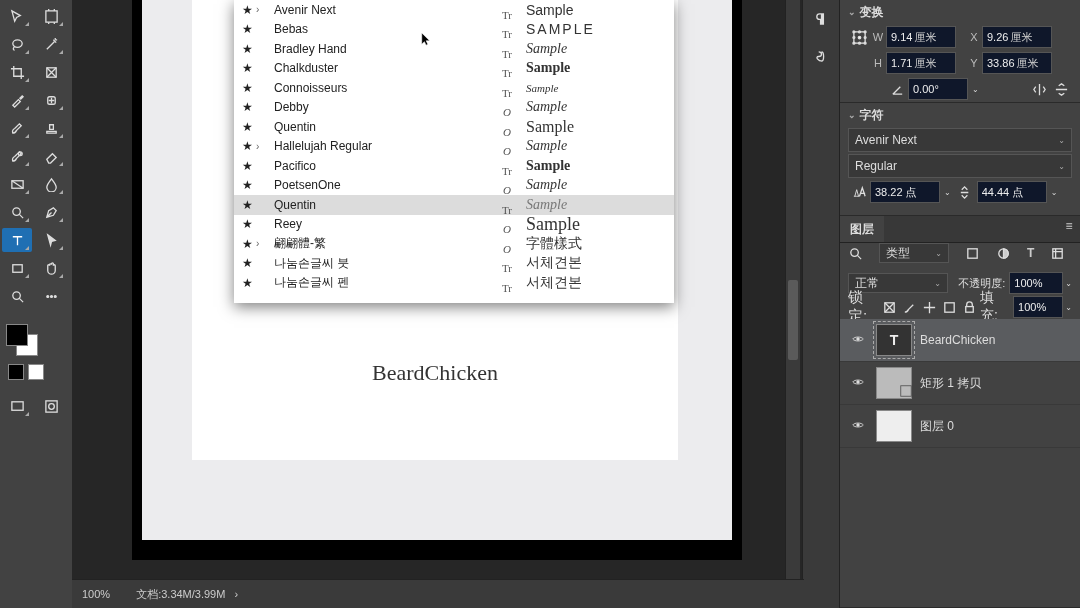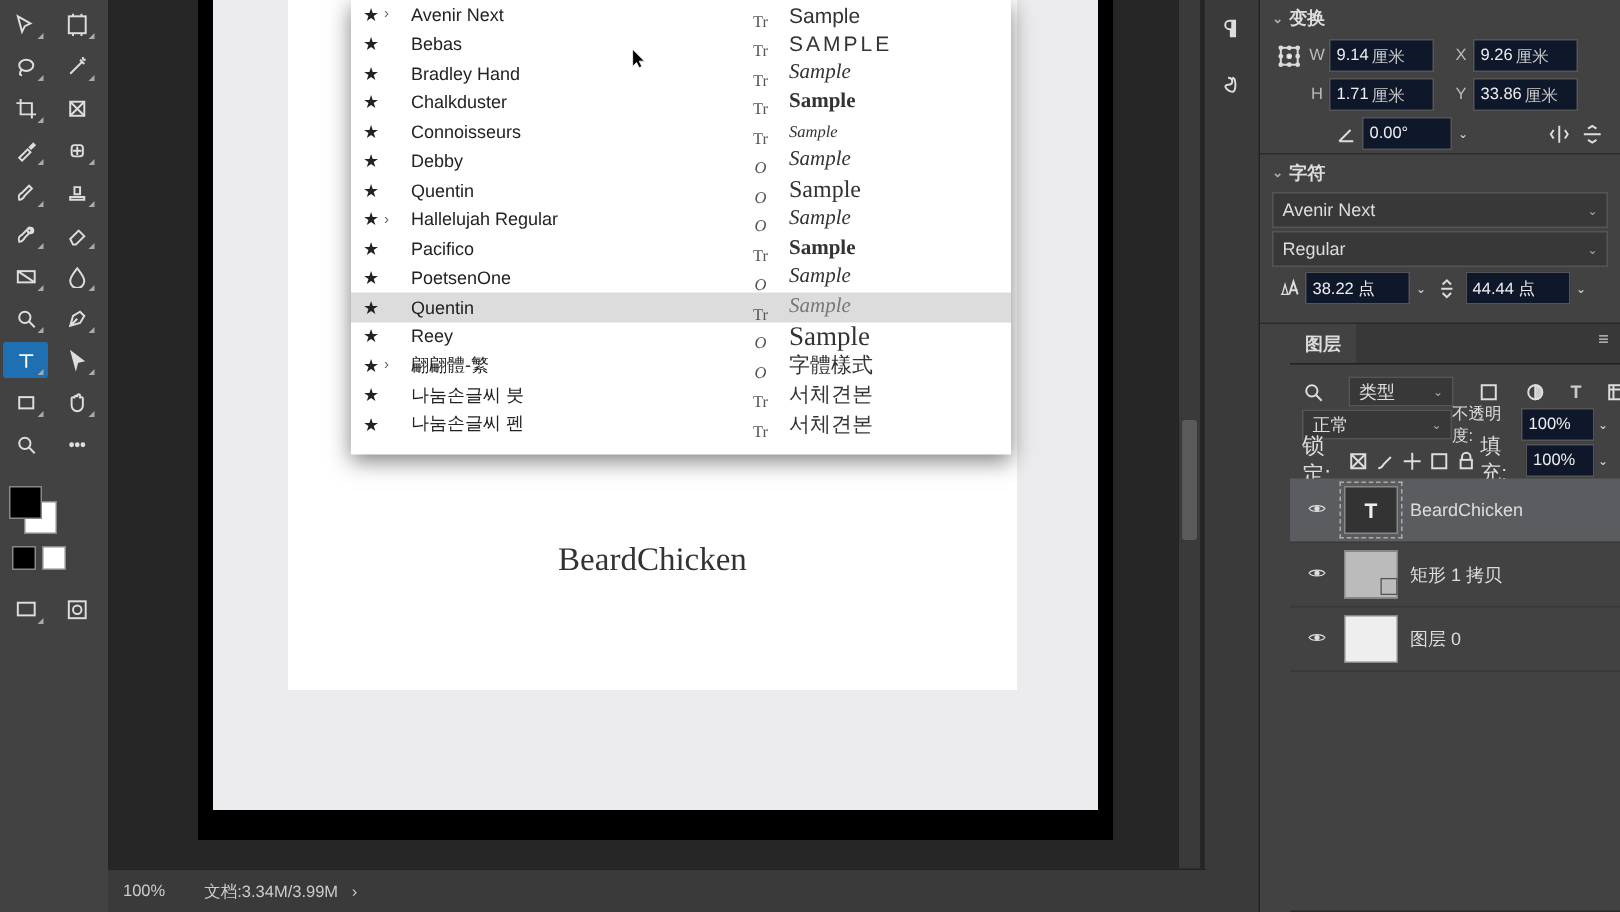--- a/index.html
+++ b/index.html
@@ -41,24 +41,24 @@
   .phead{display:flex;align-items:center;height:24px;padding:0 8px;font-size:12px;font-weight:bold;}
   .phead .chev{margin-right:4px;font-size:9px;color:#aaa;}
   .row{display:flex;align-items:center;height:26px;padding:0 8px;}
   .row.tight{height:24px;}
   .lab{width:16px;text-align:center;color:#bbb;font-size:11px;}
   .numbox{background:#0f172a;border:1px solid #555;height:20px;width:60px;color:#eee;font-size:11px;display:flex;align-items:center;padding:0 4px;}
   .unit{font-size:11px;color:#ccc;margin-left:2px;}
   .sel44{background:#383838;border:1px solid #555;height:22px;display:flex;align-items:center;padding:0 6px;flex:1;color:#ddd;font-size:12px;}
   .sel44 .dd{margin-left:auto;font-size:8px;color:#aaa;}
   .ico{width:22px;height:20px;display:flex;align-items:center;justify-content:center;color:#ccc;}
-  .layers{flex:1;display:flex;flex-direction:column;margin-left:20px;}
+  .layers{flex:1;display:flex;flex-direction:column;}
   .ltabs{display:flex;height:26px;background:#383838;border-bottom:1px solid #222;}
   .ltab{padding:0 10px;display:flex;align-items:center;font-size:12px;color:#ddd;background:#424242;font-weight:bold;}
-  .lfilter{display:flex;align-items:flex-end;height:28px;padding:0 8px;gap:16px;}
+  .lfilter{display:flex;align-items:flex-start;height:28px;padding:0 8px;gap:16px;}
   .lrow{display:flex;align-items:center;height:42px;padding:0 8px;border-bottom:1px solid #393939;}
   .lrow.sel{background:#5a5c5f;}
   .eye{width:20px;text-align:center;color:#ddd;}
   .thumb{width:34px;height:30px;background:#666;border:1px solid #888;display:flex;align-items:center;justify-content:center;margin:0 8px;}
   .thumb.t{background:#333;color:#eee;font-weight:bold;font-size:14px;}
   .lname{flex:1;font-size:12px;}
   
   .status{position:absolute;left:72px;right:276px;bottom:0;height:28px;background:#3a3a3a;border-top:1px solid #222;display:flex;align-items:center;padding:0 10px;gap:26px;font-size:11px;color:#ccc;}
 </style>
 </head>

